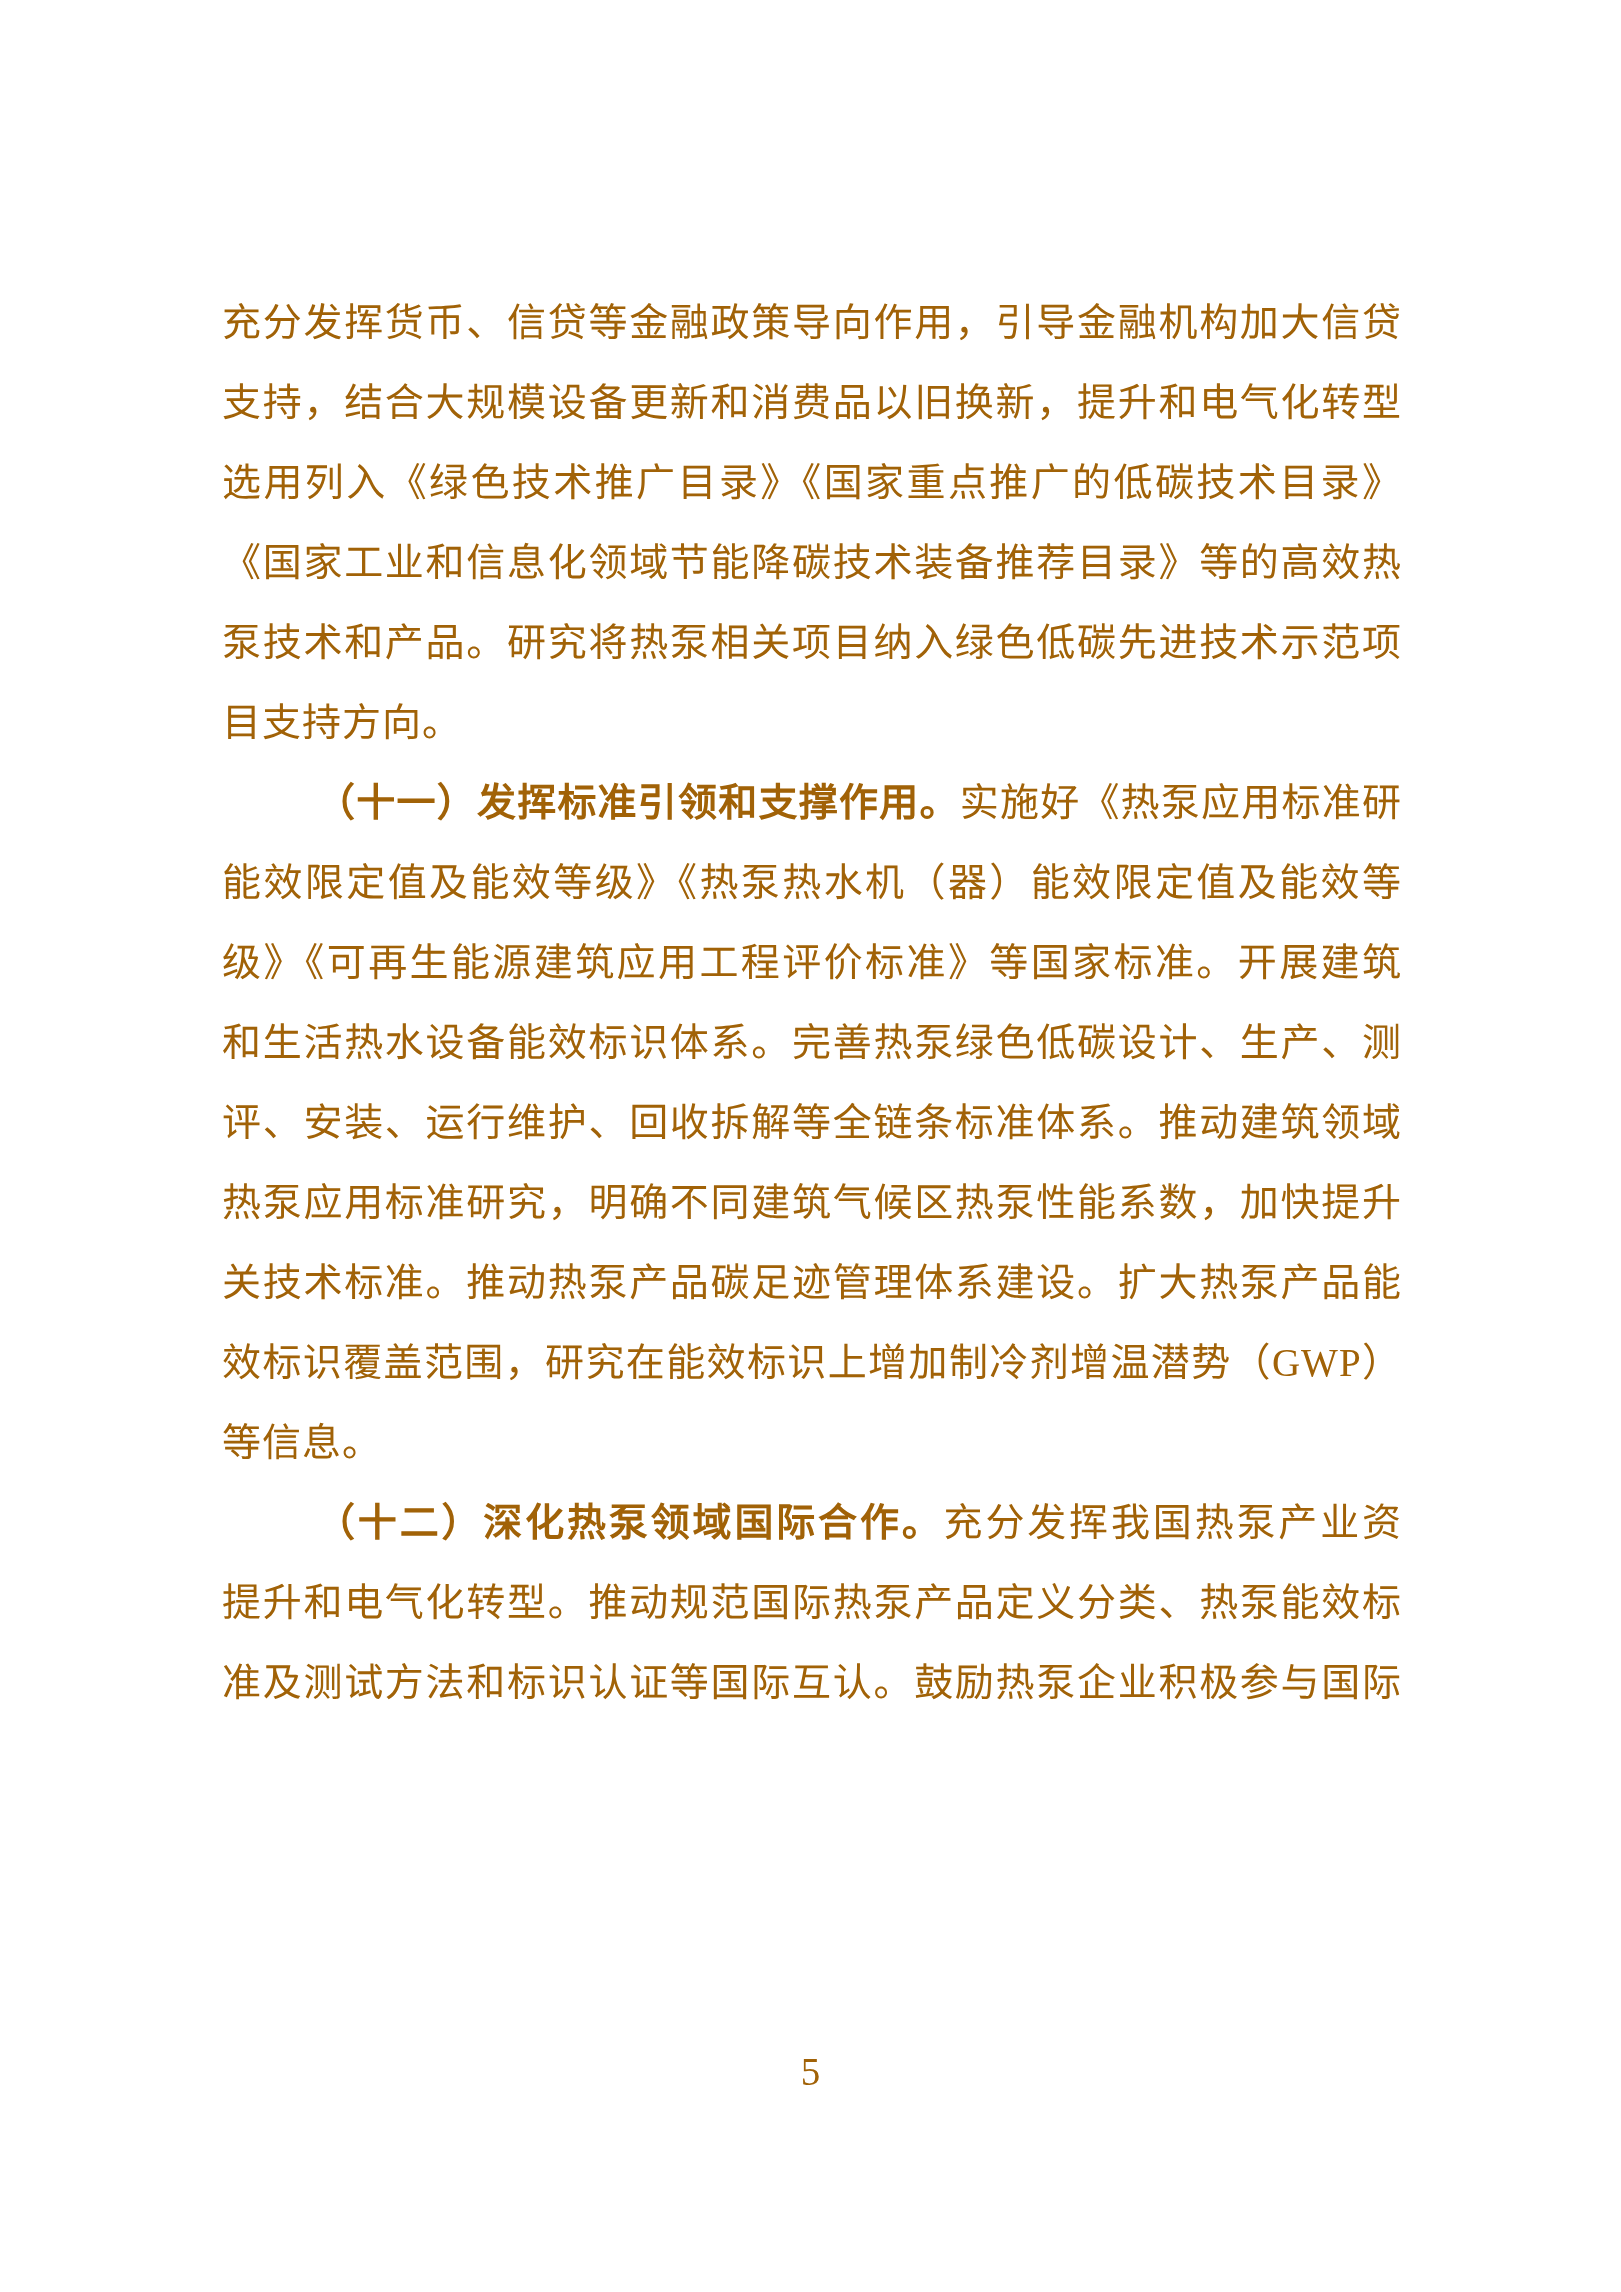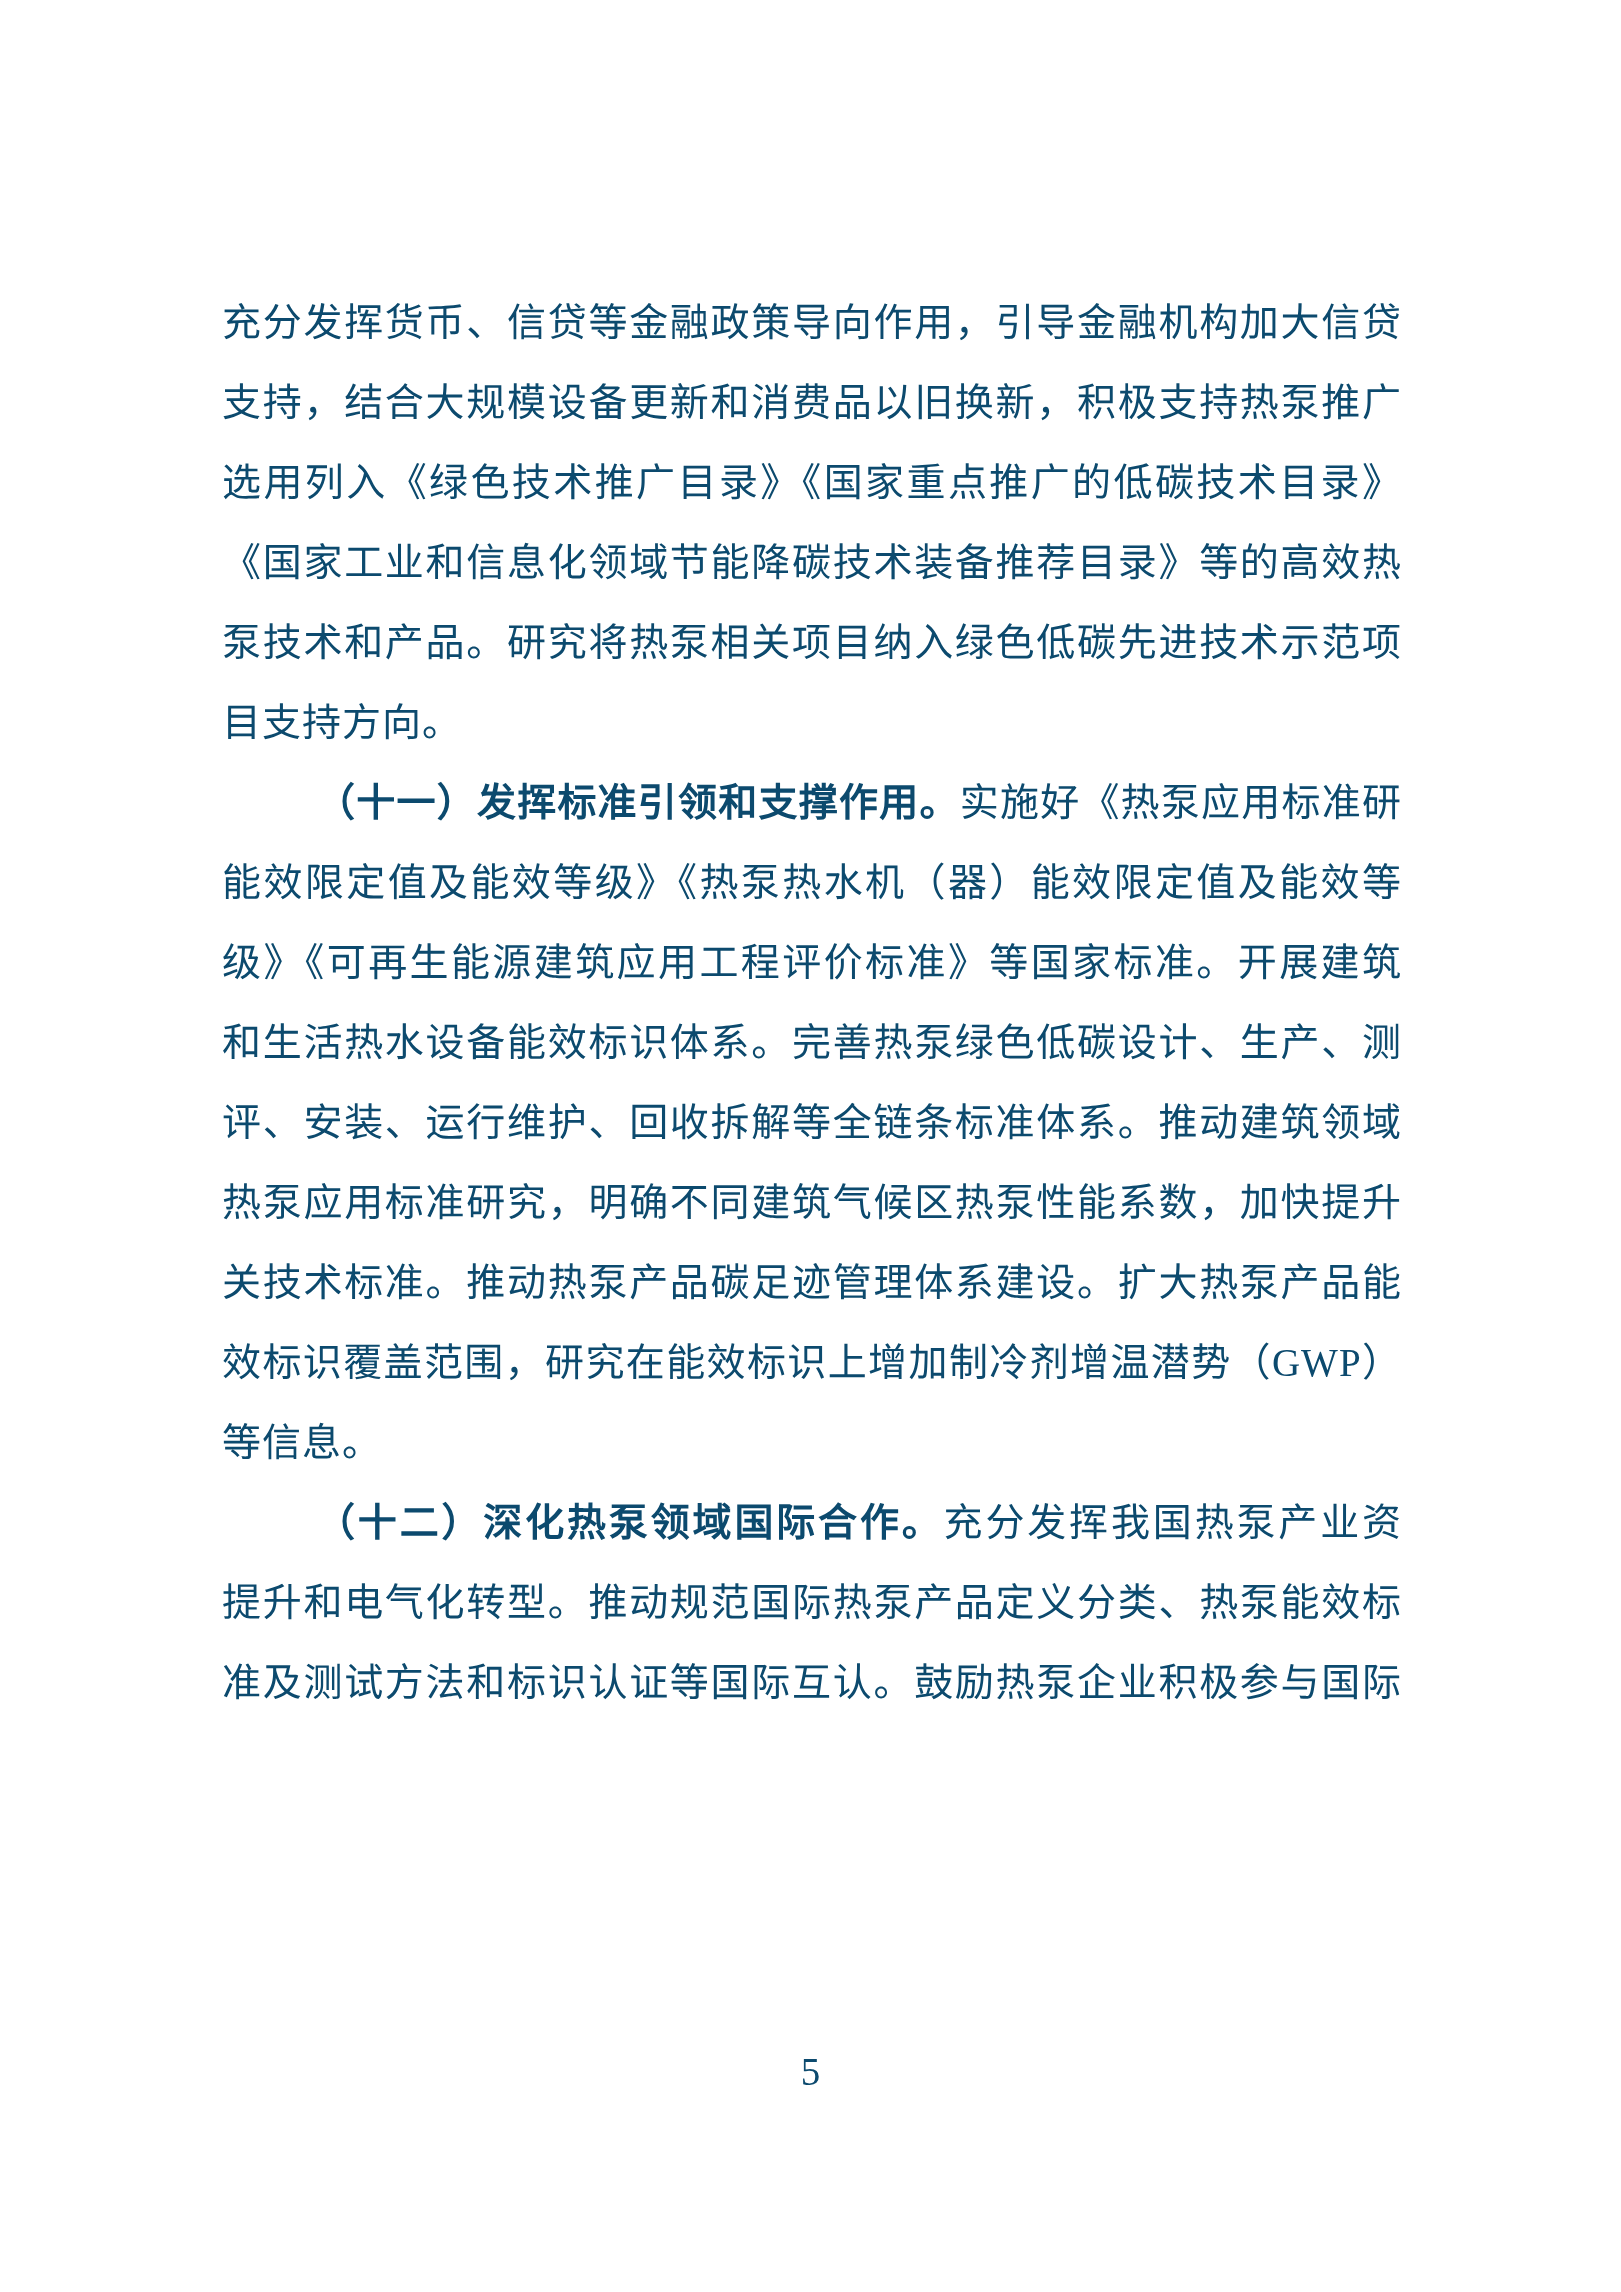--- a/index.html
+++ b/index.html
@@ -6,21 +6,21 @@
     margin: 0;
     padding: 0;
     background: #e8e8e8;
   }
   .page {
     position: relative;
     width: 1621px;
     height: 2293px;
     margin: 0 auto;
     background: #ffffff;
-    color: #0c4a6e;
+    color: #a16207;
     font-family: "Liberation Serif", "DejaVu Serif", serif;
     overflow: hidden;
   }
   .text-block {
     position: absolute;
     left: 222px;
     top: 283px;
     width: 1180px;
   }
   .line {
@@ -55,21 +55,21 @@
     font-size: 39px;
     font-family: "Liberation Serif", "DejaVu Serif", serif;
   }
 </style>
 </head>
 <body>
 
 <div class="page">
   <main class="text-block" id="lines-container">
       <div class="line">充分发挥货币、信贷等金融政策导向作用，引导金融机构加大信贷</div>
-      <div class="line">支持，结合大规模设备更新和消费品以旧换新，积极支持热泵推广</div>
+      <div class="line">支持，结合大规模设备更新和消费品以旧换新，提升和电气化转型</div>
       <div class="line">选用列入《绿色技术推广目录》《国家重点推广的低碳技术目录》</div>
       <div class="line">《国家工业和信息化领域节能降碳技术装备推荐目录》等的高效热</div>
       <div class="line">泵技术和产品。研究将热泵相关项目纳入绿色低碳先进技术示范项</div>
       <div class="line short">目支持方向。</div>
       <div class="line indent"><span class="head">（十一）发挥标准引领和支撑作用。</span><span>实施好《热泵应用标准研究</span></div>
       <div class="line">能效限定值及能效等级》《热泵热水机（器）能效限定值及能效等</div>
       <div class="line">级》《可再生能源建筑应用工程评价标准》等国家标准。开展建筑</div>
       <div class="line">和生活热水设备能效标识体系。完善热泵绿色低碳设计、生产、测</div>
       <div class="line">评、安装、运行维护、回收拆解等全链条标准体系。推动建筑领域</div>
       <div class="line">热泵应用标准研究，明确不同建筑气候区热泵性能系数，加快提升</div>

